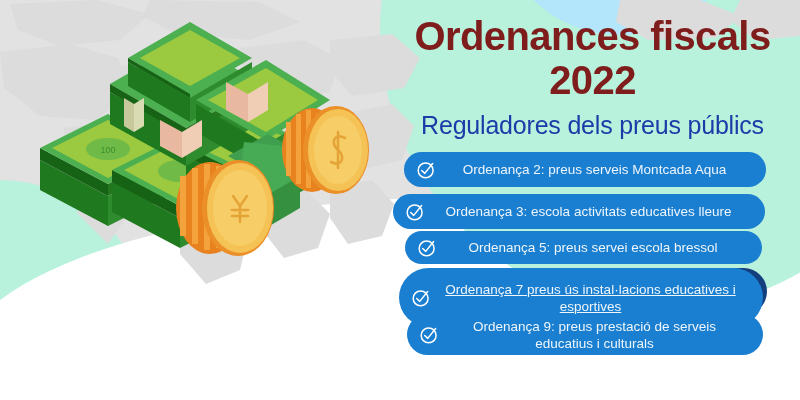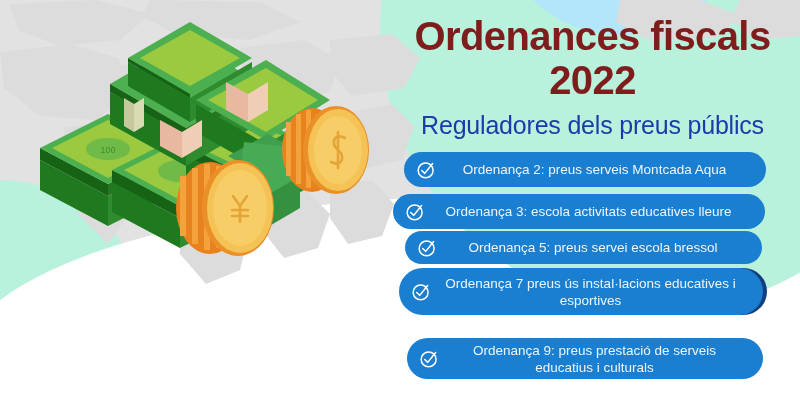--- a/index.html
+++ b/index.html
@@ -110,22 +110,22 @@
     width:21px;height:21px;
     margin-right:4px;
     position:relative;
   }
   .chk svg{display:block;width:21px;height:21px;}
 
   
   .pill-1{left:19px; top:152px; width:362px; height:35px;}
   .pill-2{left:8px;  top:194px; width:372px; height:35px;}
   .pill-3{left:20px; top:231px; width:357px; height:33px;}
-  .pill-4{left:14px; top:268px; width:364px; height:47px;}
-  .pill-5{left:22px; top:338px; width:356px; height:41px;}
+  .pill-4{left:14px; top:268px; width:364px; height:59px;text-decoration:underline;}
+  .pill-5{left:22px; top:314px; width:356px; height:41px;}
 
   .pill-shadow{
     position:absolute;
     left:330px;top:268px;
     width:52px;height:47px;
     background:#133f7e;
     border-radius:999px;
     z-index:0;
   }
   .pill{z-index:1;}

